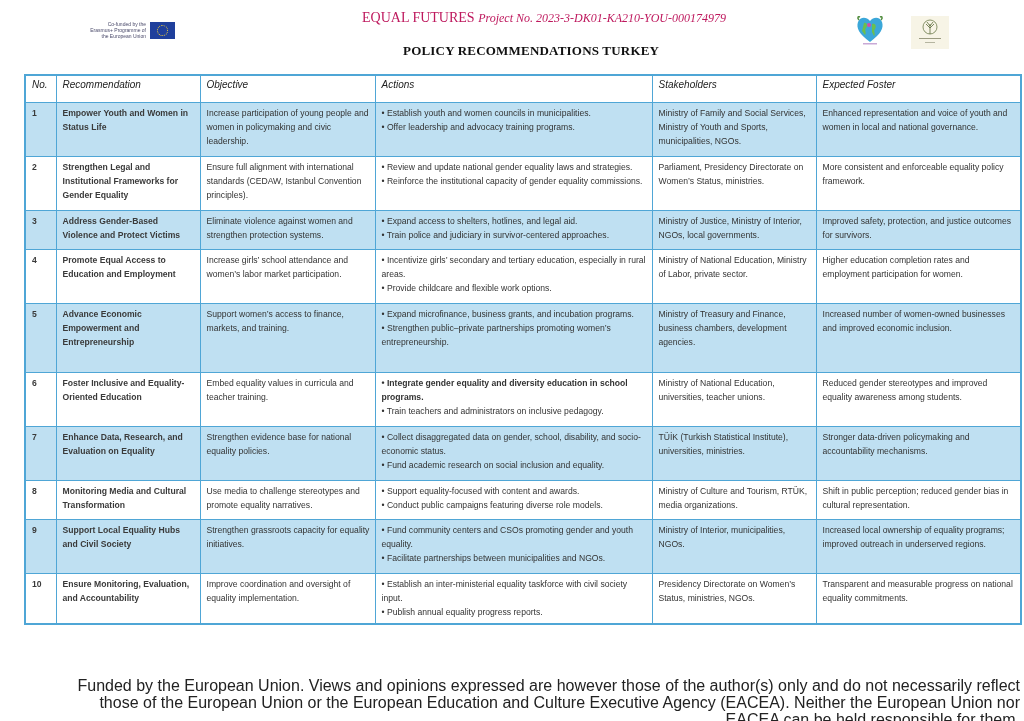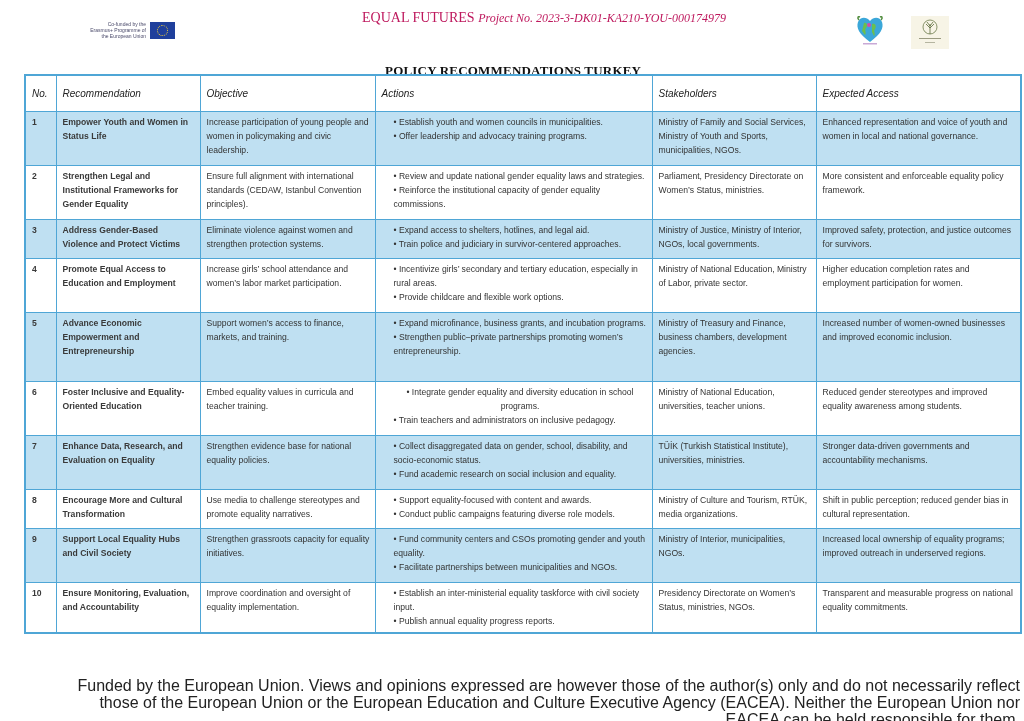--- a/index.html
+++ b/index.html
@@ -5,32 +5,32 @@
   html, body { margin: 0; padding: 0; background: #ffffff; }
   body { width: 1024px; height: 721px; position: relative; overflow: hidden; font-family: "Liberation Sans", sans-serif; color: #333; }
 
   .eu-logo { position: absolute; left: 86px; top: 21px; display: flex; align-items: center; gap: 4px; }
   .eu-text { font-size: 5px; line-height: 6px; color: #4a4a6a; text-align: right; width: 60px; }
   .eu-flag { width: 25px; height: 17px; background: #1f3f9c; position: relative; }
   .eu-flag::after { content: ""; position: absolute; left: 7px; top: 3px; width: 9px; height: 9px; border: 1px dotted #f2d13a; border-radius: 50%; }
 
   .doc-title { position: absolute; left: 362px; top: 10px; font-family: "Liberation Serif", serif; font-size: 14px; color: #be185d; white-space: nowrap; }
   .doc-title .proj { font-style: italic; font-size: 12px; }
-  .doc-subtitle { position: absolute; left: 385px; top: 43px; font-family: "Liberation Serif", serif; font-size: 13px; font-weight: bold; color: #111; white-space: nowrap; letter-spacing: 0.2px; margin-top: 20px; }
+  .doc-subtitle { position: absolute; left: 403px; top: 43px; font-family: "Liberation Serif", serif; font-size: 13px; font-weight: bold; color: #111; white-space: nowrap; letter-spacing: 0.2px; }
 
   .logo-heart { position: absolute; left: 855px; top: 14px; width: 30px; height: 32px; }
   .logo-tree { position: absolute; left: 911px; top: 16px; width: 38px; height: 33px; background: #f7f4e6; }
 
   table.policy { position: absolute; left: 24px; top: 74px; width: 996px; border-collapse: collapse; table-layout: fixed; border: 2px solid #4fa6d6; }
   table.policy th, table.policy td { border: 1.5px solid #4fa6d6; vertical-align: top; padding: 3px 5px 4px 6px; font-size: 8.6px; line-height: 14px; text-align: left; }
-  table.policy th { font-style: italic; font-weight: normal; font-size: 10px; color: #222; height: 20px; padding-top: 11px; background: #fff; }
+  table.policy th { font-style: italic; font-weight: normal; font-size: 10px; color: #222; height: 20px; padding-top: 2px; background: #fff; }
   table.policy td.rec { font-weight: bold; color: #3a3a3a; }
   table.policy tr.shade td { background: #bfe0f2; }
-  .act-line { display: block; margin-left: 12px; }
-  .act-line.bold { font-weight: normal; text-align: center; }
+  .act-line { display: block; }
+  .act-line.bold { font-weight: bold; }
   col.c0 { width: 31px; } col.c1 { width: 144px; } col.c2 { width: 175px; }
   col.c3 { width: 277px; } col.c4 { width: 164px; } col.c5 { width: 205px; }
 
   .footer { position: absolute; left: 60px; top: 677px; width: 960px; text-align: right; font-size: 16px; line-height: 17px; color: #222; }
 </style>
 </head>
 <body>
 
 <div class="eu-logo">
   <div class="eu-text">Co-funded by the Erasmus+ Programme of the European Union</div>
@@ -71,21 +71,21 @@
       <col class="c4">
       <col class="c5">
     </colgroup>
   <thead>
     <tr>
       <th>No.</th>
       <th>Recommendation</th>
       <th>Objective</th>
       <th>Actions</th>
       <th>Stakeholders</th>
-      <th>Expected Access</th>
+      <th>Expected Foster</th>
     </tr>
   </thead>
   <tbody>
     <tr class="shade" style="height:54px">
       <td class="rec">1</td>
       <td class="rec">Empower Youth and Women in Status Life</td>
       <td>Increase participation of young people and women in policymaking and civic leadership.</td>
       <td>
         <span class="act-line">• Establish youth and women councils in municipalities.</span>
         <span class="act-line">• Offer leadership and advocacy training programs.</span>
@@ -150,25 +150,25 @@
     </tr>
     <tr class="shade" style="height:54px">
       <td class="rec">7</td>
       <td class="rec">Enhance Data, Research, and Evaluation on Equality</td>
       <td>Strengthen evidence base for national equality policies.</td>
       <td>
         <span class="act-line">• Collect disaggregated data on gender, school, disability, and socio-economic status.</span>
         <span class="act-line">• Fund academic research on social inclusion and equality.</span>
       </td>
       <td>TÜİK (Turkish Statistical Institute), universities, ministries.</td>
-      <td>Stronger data-driven governments and accountability mechanisms.</td>
+      <td>Stronger data-driven policymaking and accountability mechanisms.</td>
     </tr>
     <tr style="height:39px">
       <td class="rec">8</td>
-      <td class="rec">Encourage More and Cultural Transformation</td>
+      <td class="rec">Monitoring Media and Cultural Transformation</td>
       <td>Use media to challenge stereotypes and promote equality narratives.</td>
       <td>
         <span class="act-line">• Support equality-focused with content and awards.</span>
         <span class="act-line">• Conduct public campaigns featuring diverse role models.</span>
       </td>
       <td>Ministry of Culture and Tourism, RTÜK, media organizations.</td>
       <td>Shift in public perception; reduced gender bias in cultural representation.</td>
     </tr>
     <tr class="shade" style="height:54px">
       <td class="rec">9</td>

